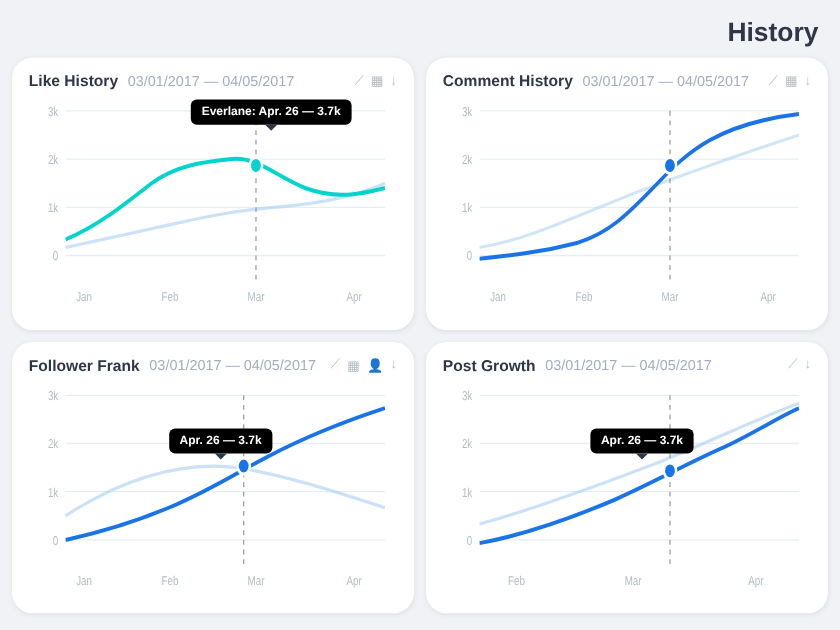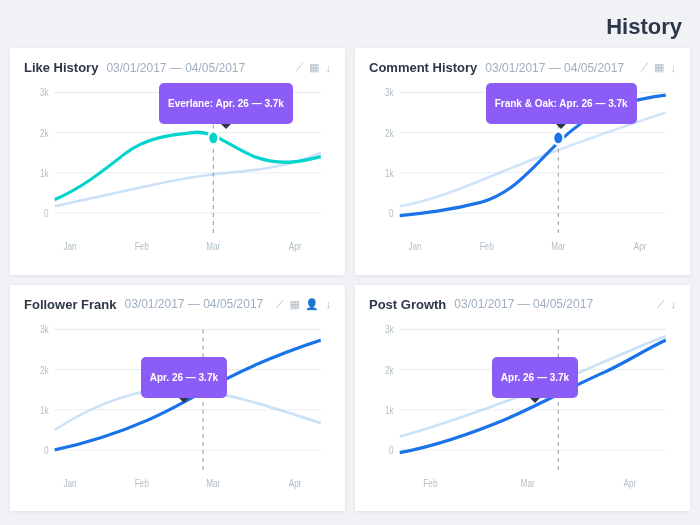--- a/index.html
+++ b/index.html
@@ -20,21 +20,21 @@
     .grid {
       display: grid;
       grid-template-columns: 1fr 1fr;
       grid-template-rows: 1fr 1fr;
       gap: 10px;
       padding: 0 10px 10px;
       height: calc(525px - 52px);
     }
     .chart-card {
       background: #fff;
-      border-radius: 0;
+      border-radius: 17px;
       padding: 12px 14px 8px;
       box-shadow: 0 1px 4px rgba(0,0,0,0.07);
       display: flex;
       flex-direction: column;
       overflow: hidden;
     }
     .card-header {
       display: flex;
       align-items: center;
       gap: 8px;
@@ -63,25 +63,25 @@
     .chart-area {
       flex: 1;
       position: relative;
     }
     svg.chart {
       width: 100%;
       height: 100%;
     }
     .tooltip-box {
       position: absolute;
-      background: #8b5cf6;
+      background: #000000;
       color: #fff;
       font-size: 10px;
       font-weight: 600;
-      padding: 15px 9px;
+      padding: 5px 9px;
       border-radius: 5px;
       white-space: nowrap;
       pointer-events: none;
     }
     .tooltip-box::after {
       content: '';
       position: absolute;
       bottom: -5px;
       left: 50%;
       transform: translateX(-50%);
@@ -163,21 +163,20 @@
         <path d="M30,102 C55,100 80,98 110,92 C135,86 150,75 175,55 C200,35 225,18 290,12" fill="none" stroke="#1a73e8" stroke-width="2.5"></path>
 
         <line x1="185" y1="10" x2="185" y2="115" stroke="#999" stroke-width="1" stroke-dasharray="3,3"></line>
 
         <circle cx="185" cy="44" r="5" fill="#1a73e8" stroke="#fff" stroke-width="2"></circle>
         <text x="45" y="128" font-size="8" fill="#b0bec5" text-anchor="middle">Jan</text>
         <text x="115" y="128" font-size="8" fill="#b0bec5" text-anchor="middle">Feb</text>
         <text x="185" y="128" font-size="8" fill="#b0bec5" text-anchor="middle">Mar</text>
         <text x="265" y="128" font-size="8" fill="#b0bec5" text-anchor="middle">Apr</text>
       </svg>
-      <div class="tooltip-box" style="left:38%;top:2%;">Frank &amp; Oak: Apr. 26 — 3.7k</div>
     </div>
   </div>
 
   <div class="chart-card">
     <div class="card-header">
       <span class="card-title">Follower Frank</span>
       <span class="date-range">03/01/2017 — 04/05/2017</span>
       <div class="card-icons">
         <span class="card-icon">⟋</span>
         <span class="card-icon">▦</span>

